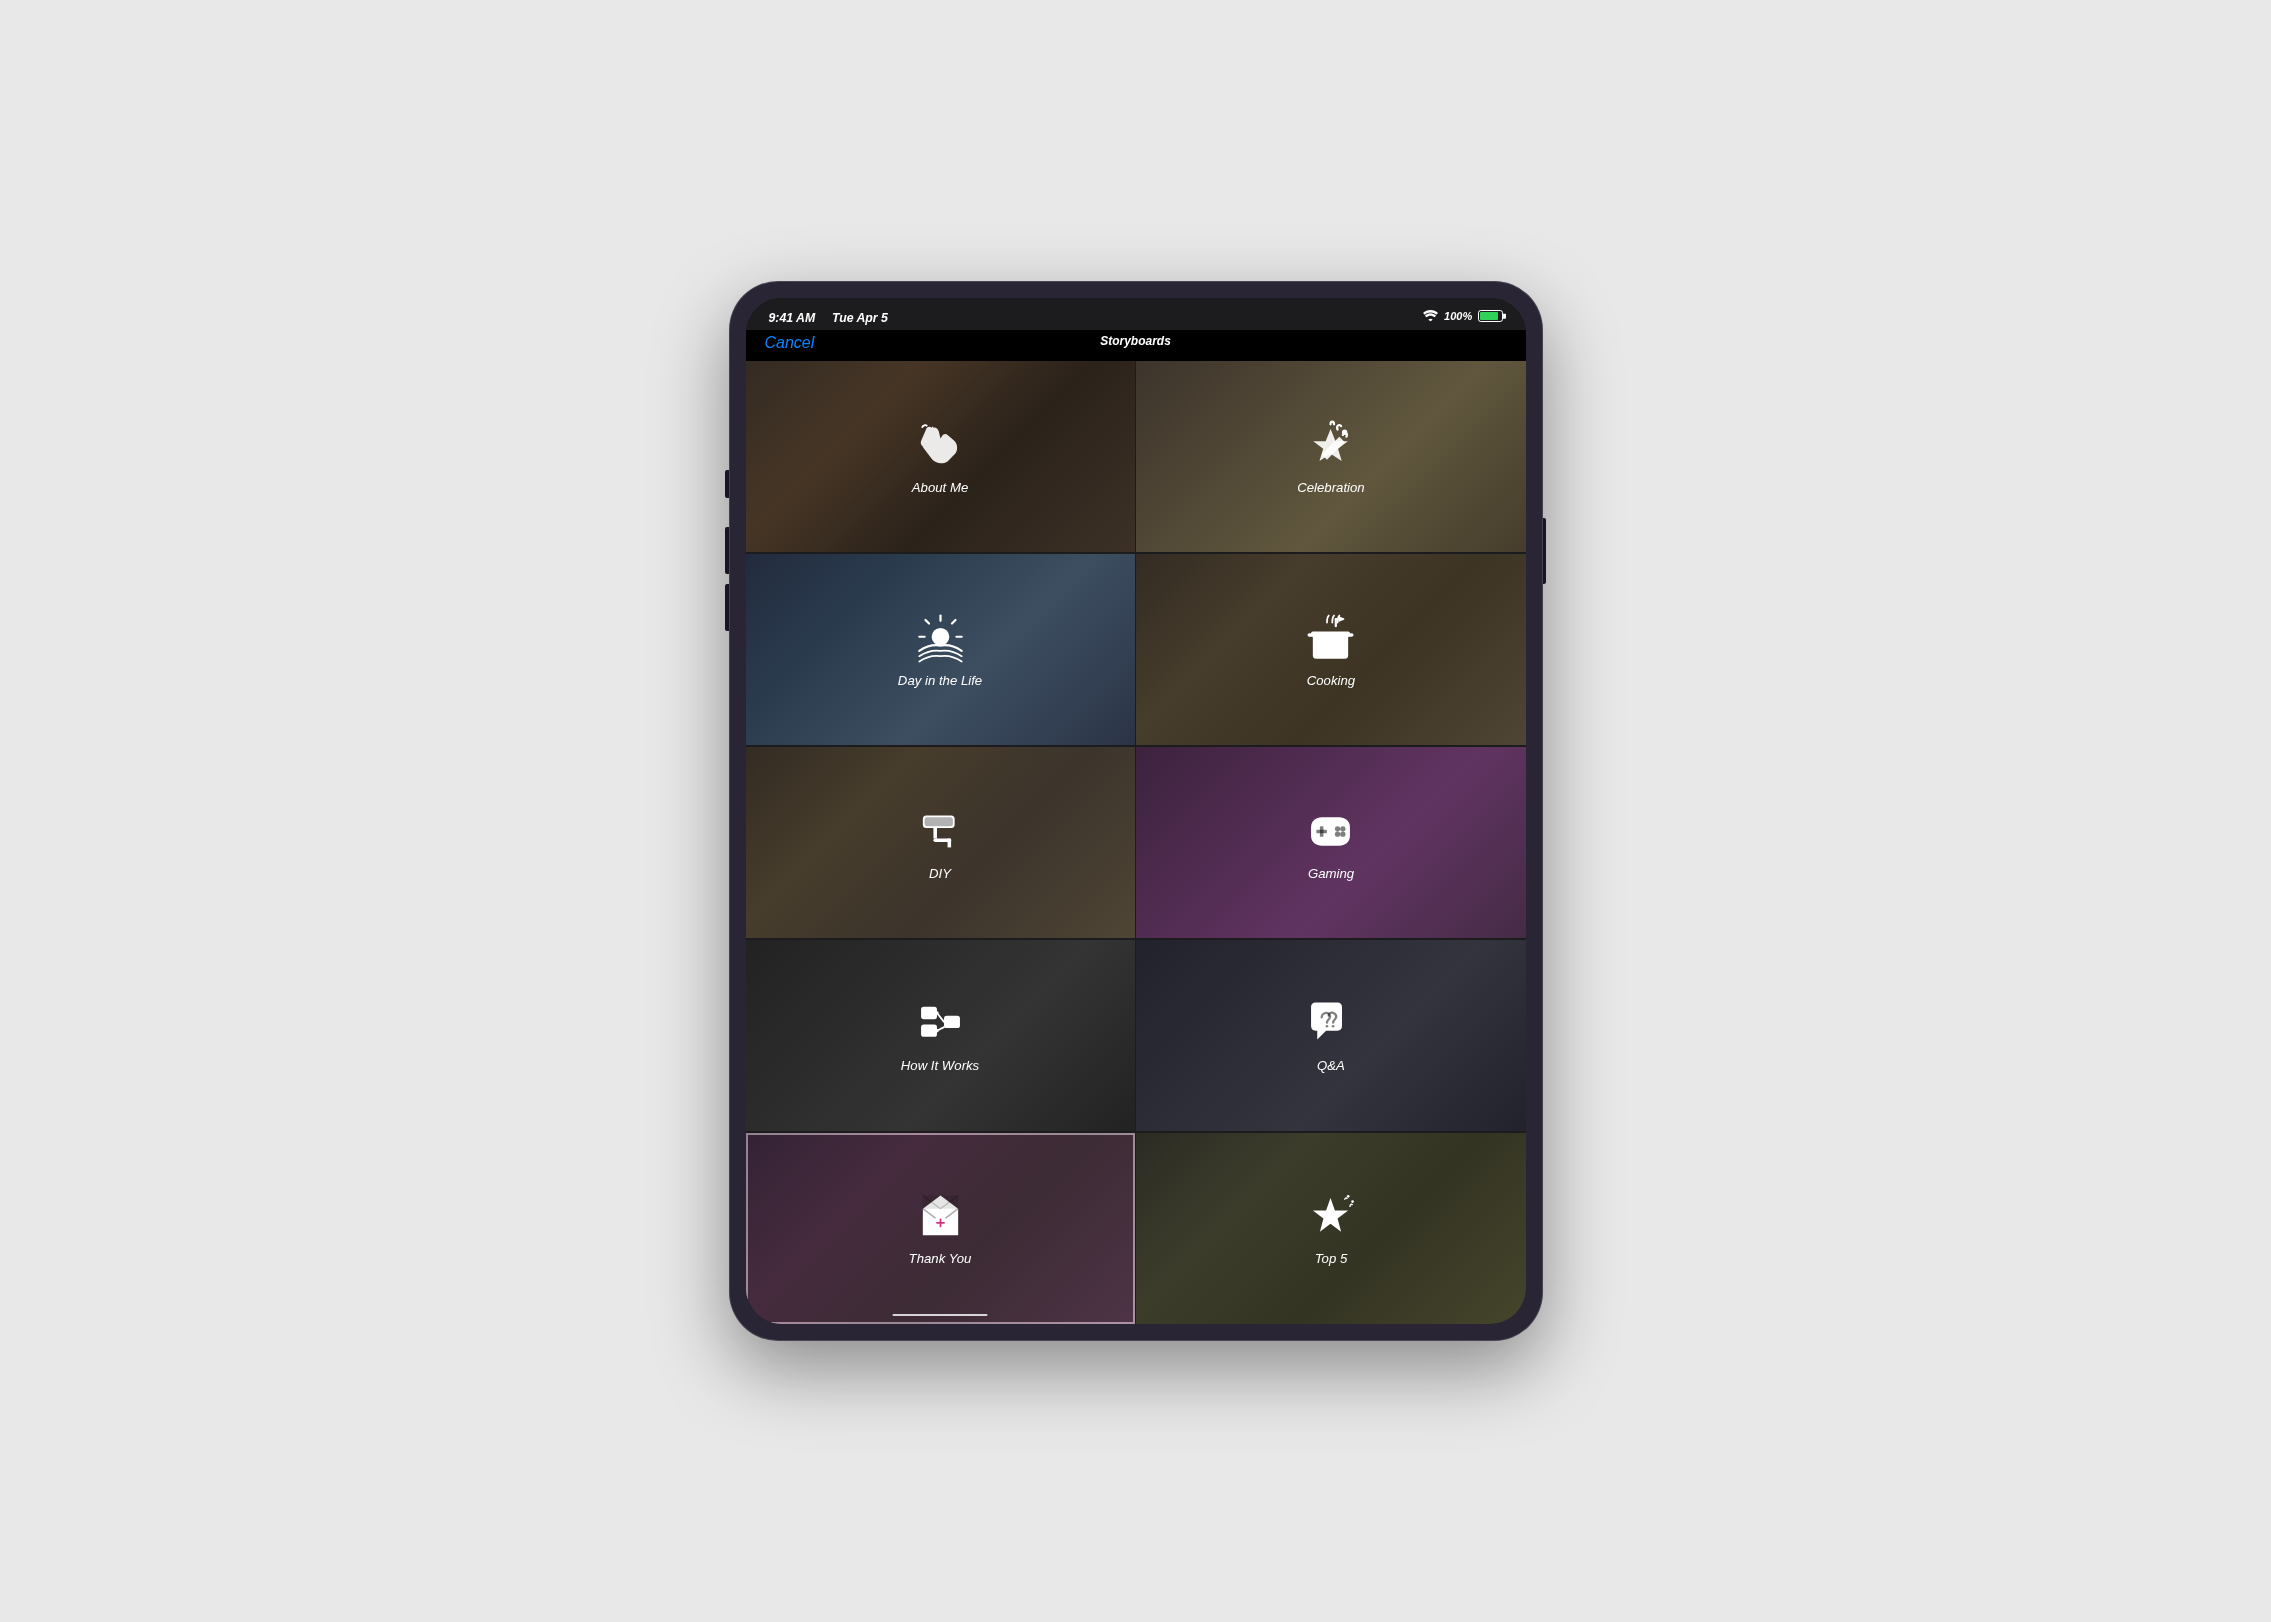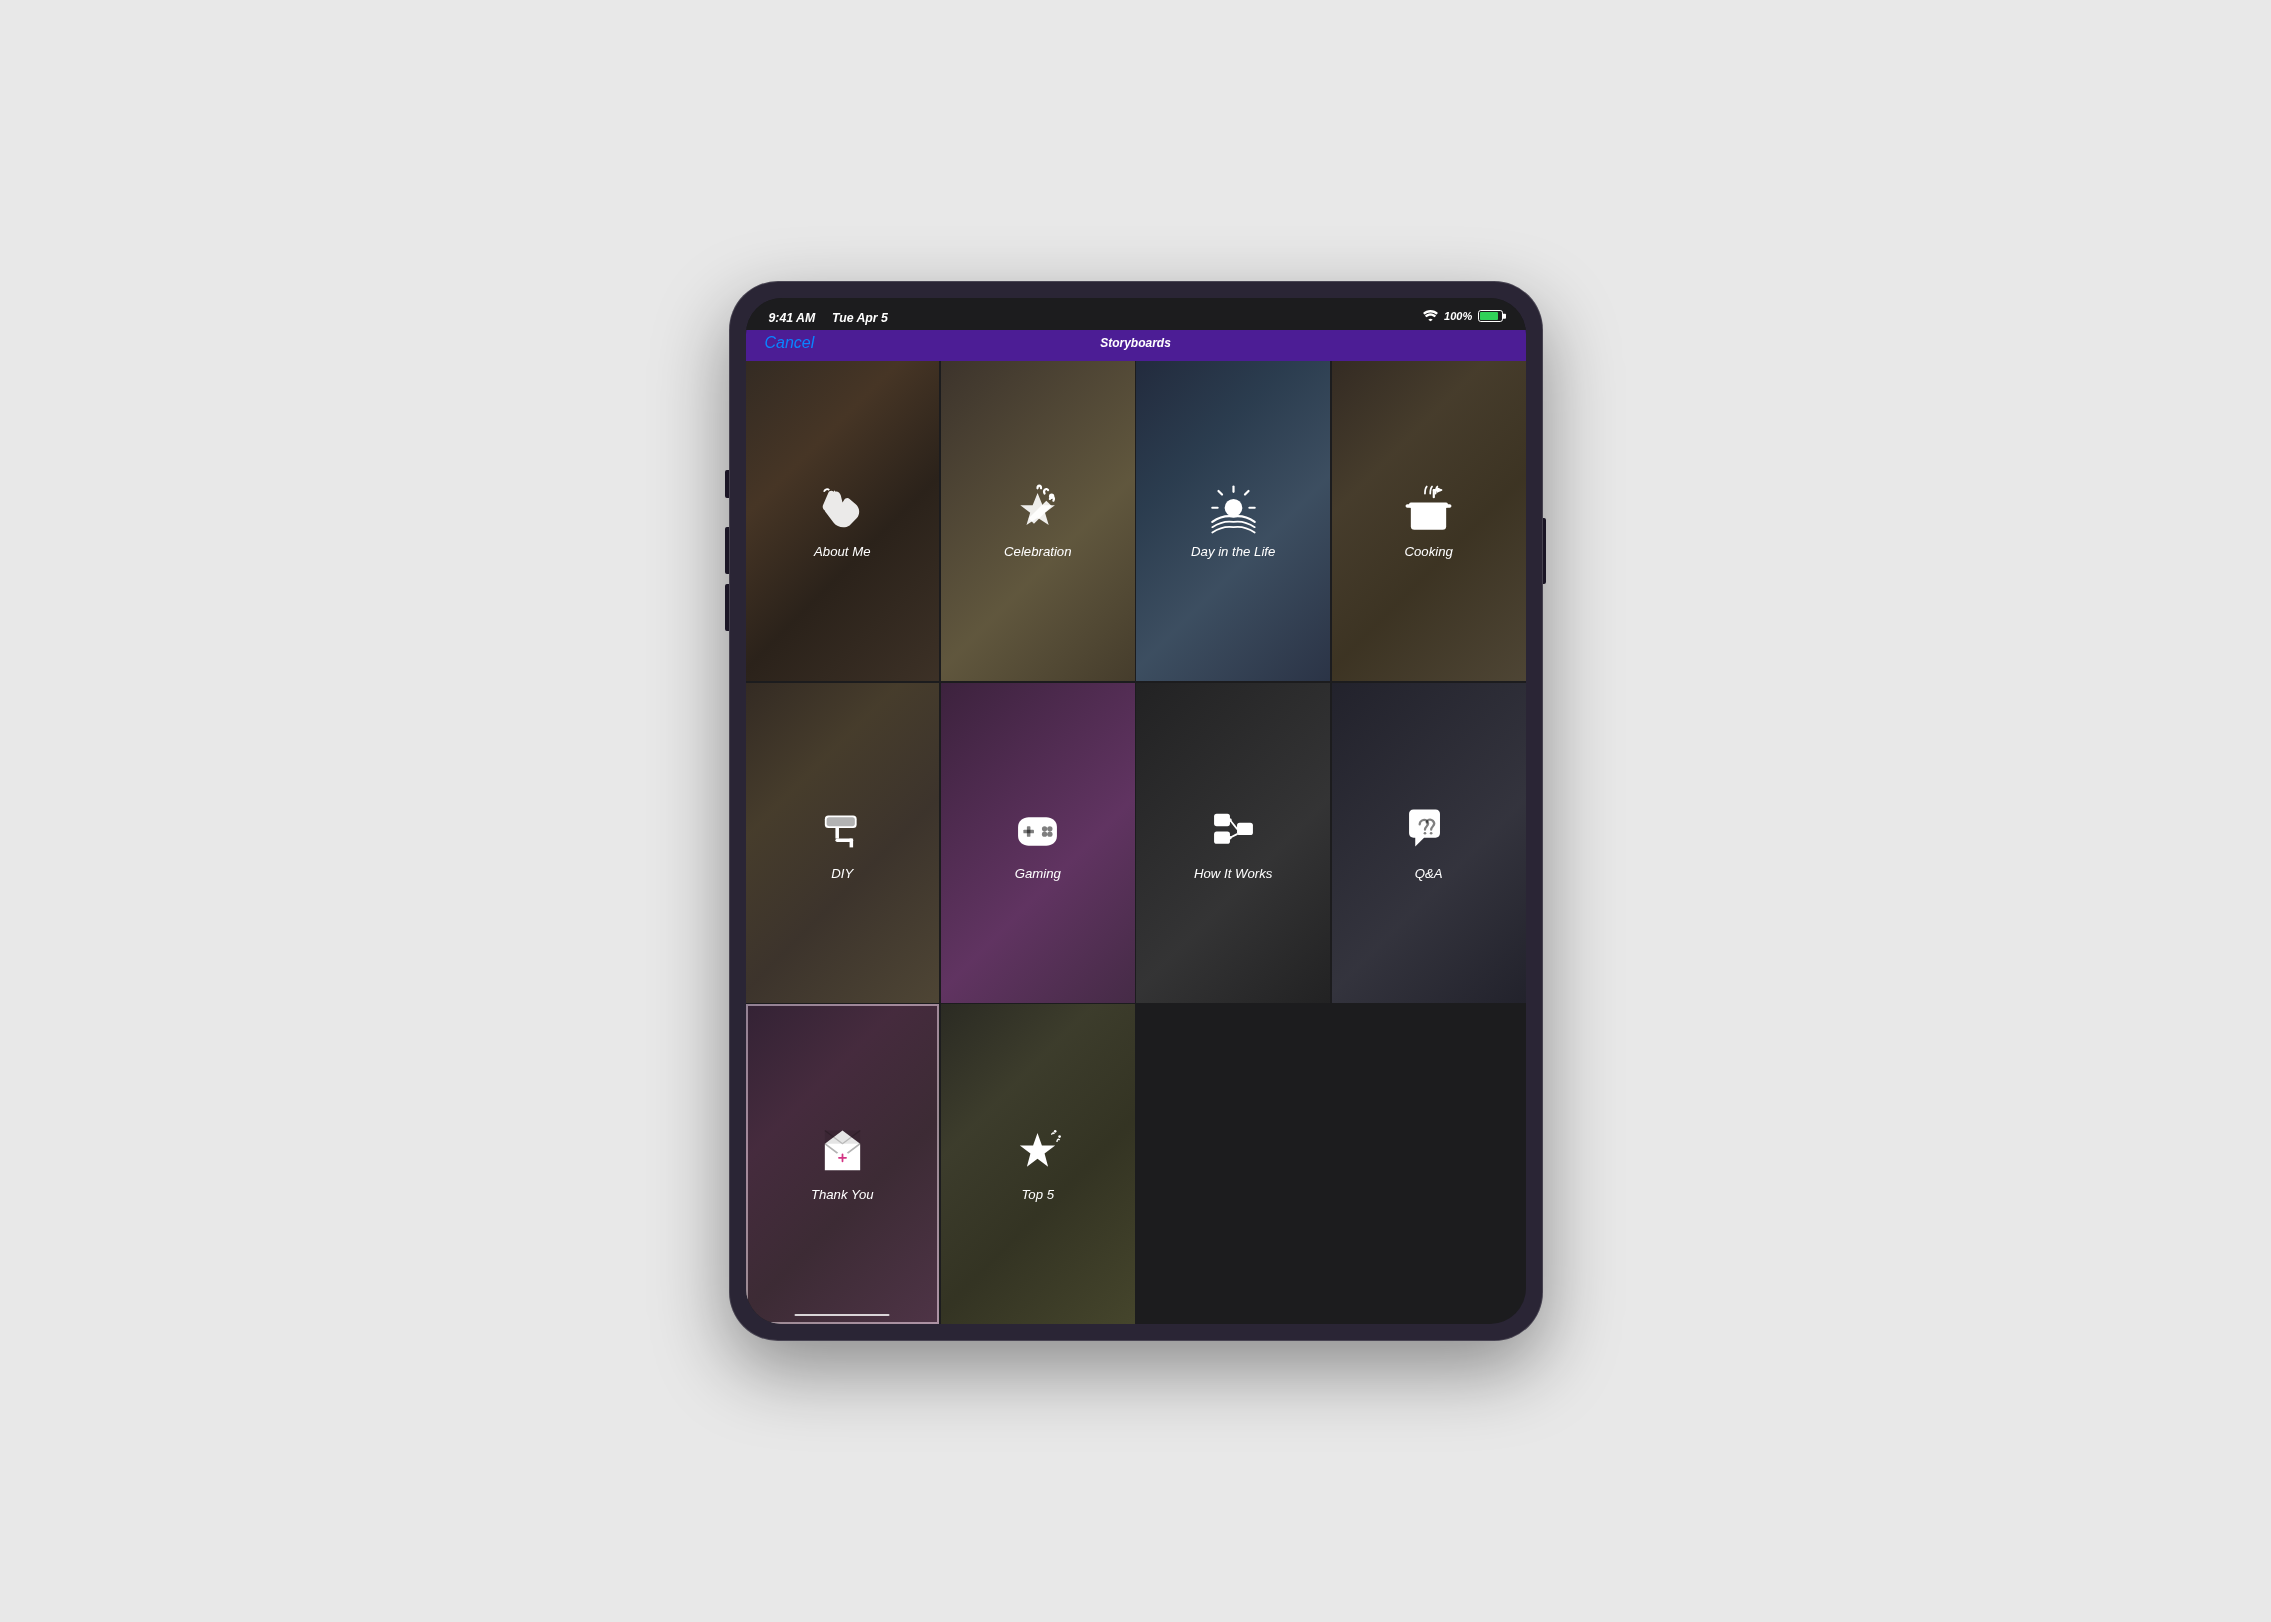--- a/index.html
+++ b/index.html
@@ -87,23 +87,23 @@
     .battery-fill {
       background: #30d158;
       border-radius: 0.9px;
       height: 100%;
       width: 90%;
     }
 
     
     .nav-bar {
       display: flex;
-      align-items: center;
+      align-items: flex-start;
       padding: 3.8px 19px 9.5px;
-      background: #4c1d95;
+      background: #000000;
       flex-shrink: 0;
       position: relative;
     }
 
     .nav-cancel {
       font-size: 16px;
       color: #0a84ff;
       font-weight: 400;
       cursor: pointer;
     }
@@ -119,21 +119,21 @@
 
     
     .grid-container {
       flex: 1;
       overflow: hidden;
       padding: 0;
     }
 
     .grid {
       display: grid;
-      grid-template-columns: repeat(4, 1fr);
+      grid-template-columns: repeat(2, 1fr);
       gap: 1.9px;
       height: 100%;
     }
 
     .grid-item {
       position: relative;
       background: #2c2c2e;
       cursor: pointer;
       overflow: hidden;
       display: flex;

